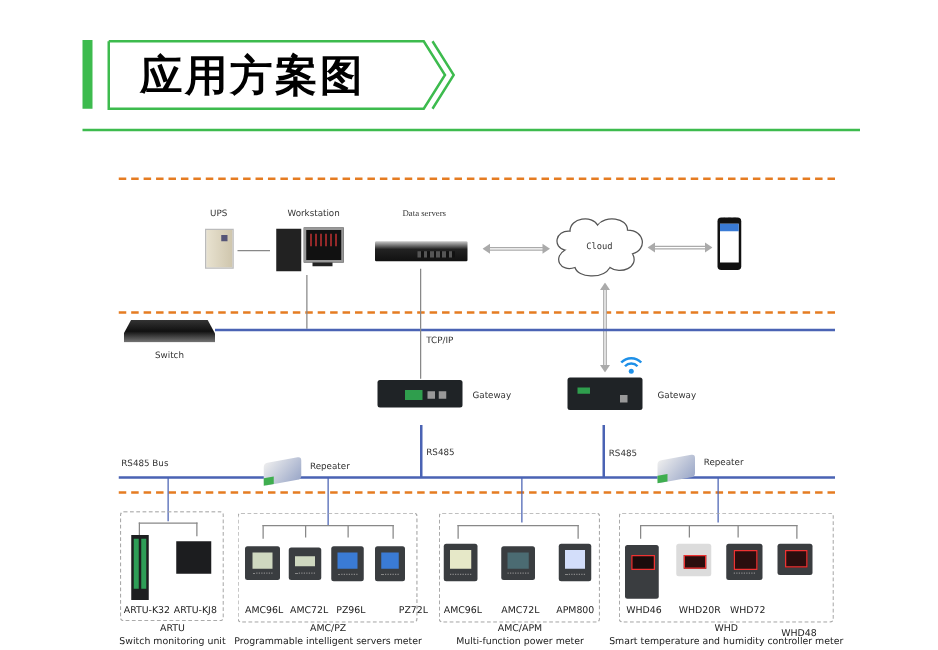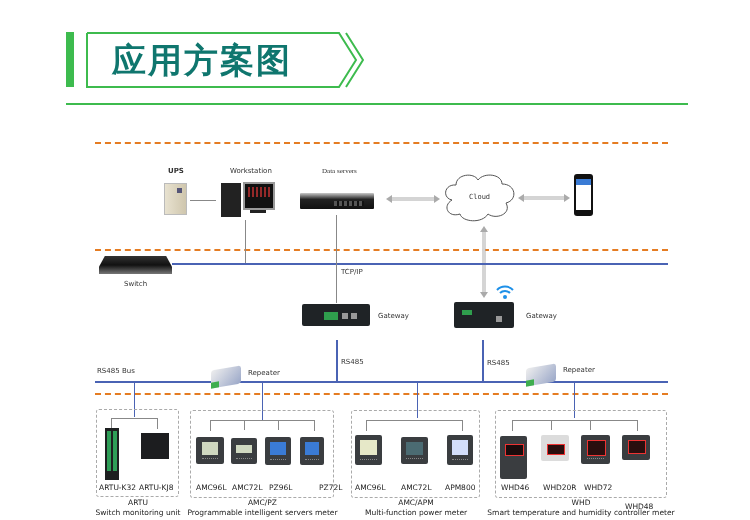--- a/index.html
+++ b/index.html
@@ -1,20 +1,20 @@
 <!DOCTYPE html>
 <html><head>
 <meta charset="utf-8">
 <style>
   html, body { margin:0; padding:0; background:#ffffff; }
   body { width:750px; height:520px; position:relative; overflow:hidden; font-family:"DejaVu Sans", sans-serif; color:#222; }
   .abs { position:absolute; }
   .lbl { position:absolute; font-size:7px; color:#333; white-space:nowrap; }
   .title-bar { position:absolute; left:66px; top:32px; width:8px; height:55px; background:#3dbb4e; }
-  .title-text { position:absolute; left:112px; top:38px; font-size:34px; font-weight:bold; color:#0f766e; letter-spacing:2px; font-family:"DejaVu Sans", sans-serif; }
+  .title-text { position:absolute; left:112px; top:38px; font-size:34px; font-weight:bold; color:#000000; letter-spacing:2px; font-family:"DejaVu Sans", sans-serif; }
   .header-rule { position:absolute; left:66px; top:103px; width:622px; height:1.5px; background:#3dbb4e; }
   .dash { position:absolute; left:95px; width:573px; height:0; border-top:2px dashed #e57c22; }
   .bus { position:absolute; height:2px; background:#4a63b4; }
   .vline-grey { position:absolute; width:1px; background:#888; }
   .vline-blue { position:absolute; width:1.5px; background:#4a63b4; }
   .group-box { position:absolute; border:1.5px dashed #aaa; border-radius:3px; }
   .dev-label { position:absolute; font-size:7.5px; color:#222; white-space:nowrap; text-align:center; }
   .grp-title { position:absolute; font-size:7.5px; color:#222; text-align:center; white-space:nowrap; }
   .bracket { position:absolute; border:1px solid #888; border-bottom:none; height:10px; }
   .tick { position:absolute; width:1px; height:10px; background:#888; }
@@ -30,21 +30,21 @@
   <polyline points="3,3 255,3 272,30 255,57 3,57 3,3" fill="none" stroke="#3dbb4e" stroke-width="2"></polyline>
   <polyline points="262,3 279,30 262,57" fill="none" stroke="#3dbb4e" stroke-width="2"></polyline>
 </svg>
 <div class="title-text">应用方案图</div>
 <div class="header-rule"></div>
 
 <div class="dash" style="top:142px;"></div>
 <div class="dash" style="top:249px;"></div>
 <div class="dash" style="top:393px;"></div>
 
-<div class="lbl" style="left:168px;top:167px;font-weight:bold;">UPS</div>
+<div class="lbl" style="left:168px;top:167px;">UPS</div>
 <div class="abs" style="left:164px;top:183px;width:21px;height:30px;background:linear-gradient(90deg,#e8e2d0,#cfc6ad);border:1px solid #bbb;">
   <div style="position:absolute;left:12px;top:4px;width:5px;height:5px;background:#557;"></div>
 </div>
 <div class="abs" style="left:190px;top:200px;width:26px;height:1px;background:#888;"></div>
 
 <div class="lbl" style="left:230px;top:167px;">Workstation</div>
 <div class="abs" style="left:221px;top:183px;width:20px;height:34px;background:#222;"></div>
 <div class="abs" style="left:243px;top:182px;width:28px;height:24px;background:#111;border:2px solid #999;">
   <div style="position:absolute;left:3px;top:3px;width:22px;height:10px;background:repeating-linear-gradient(90deg,#c33 0 2px,#111 2px 4px);opacity:.7;"></div>
 </div>

